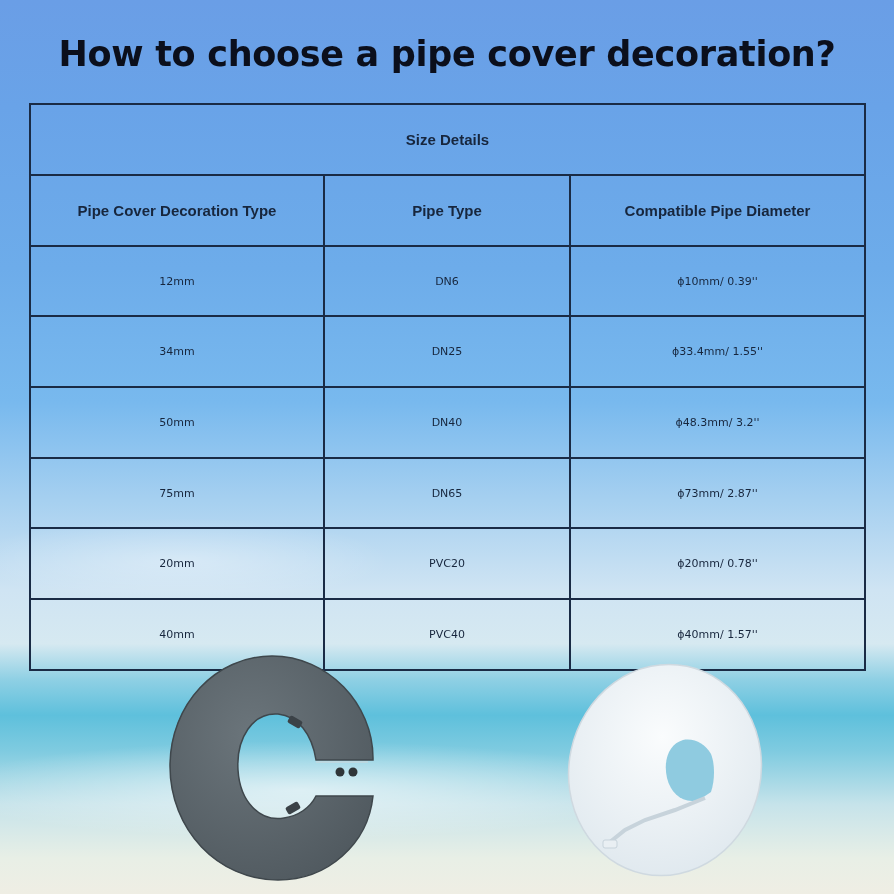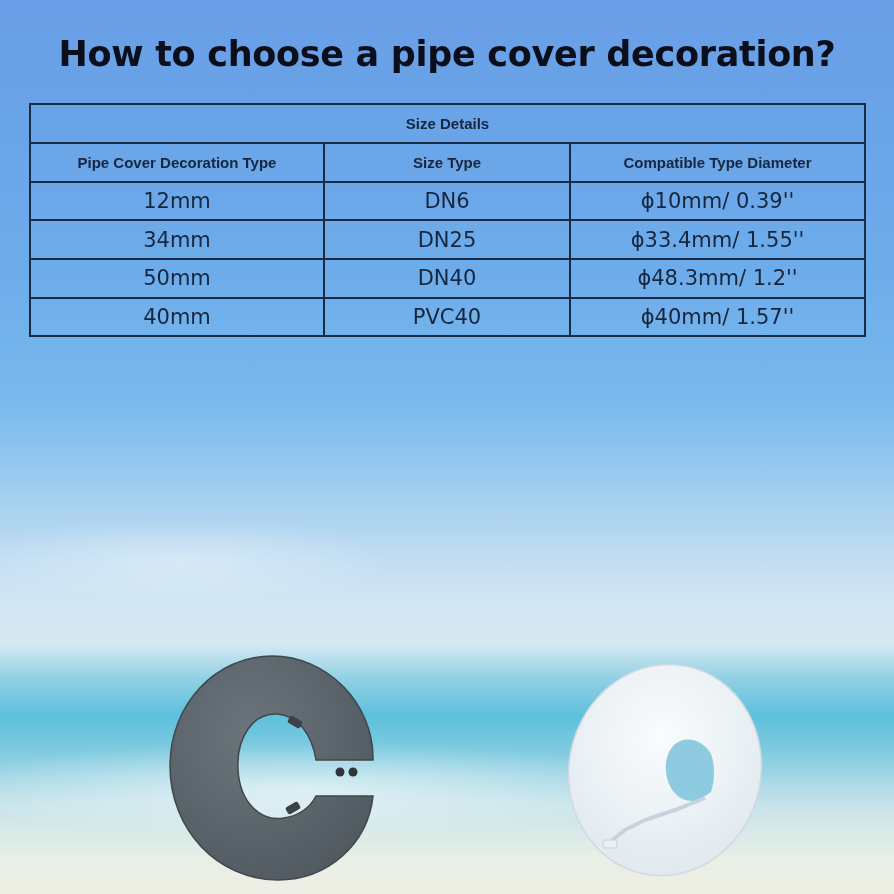--- a/index.html
+++ b/index.html
@@ -19,26 +19,26 @@
     position: absolute; left: 0; top: 34px; width: 894px; text-align: center;
     font-family: "DejaVu Sans", sans-serif; font-weight: bold;
     font-size: 35px; color: #0b0f1c; letter-spacing: -0.3px;
   }
   .spec-table {
     position: absolute; left: 29px; top: 103px; width: 835px;
     border-collapse: collapse; table-layout: fixed;
   }
   .spec-table td, .spec-table th {
     border: 2px solid #1a2b45; text-align: center; color: #17263d;
-    padding: 0; height: 36.7px; font-size: 15px;
+    padding: 16px; height: 36.7px; font-size: 15px;
   }
   .spec-table th { font-weight: bold; font-size: 15px; }
   .spec-table .caption-row th { height: 37px; }
   .col1 { width: 294px; } .col2 { width: 246px; } .col3 { width: 295px; }
-  .spec-table td { font-family: "DejaVu Sans", sans-serif; font-size: 21px; }
+  .spec-table td { font-family: "DejaVu Sans", sans-serif; font-size: 11px; }
   .product { position: absolute; }
   .grey-cover { left: 168px; top: 654px; width: 210px; height: 228px; }
   .white-cover { left: 565px; top: 660px; width: 200px; height: 222px; }
 </style>
 </head>
 <body>
 
 <div class="title">How to choose a pipe cover decoration?</div>
 
 <table class="spec-table">
@@ -46,37 +46,47 @@
       <col class="col1">
       <col class="col2">
       <col class="col3">
     </colgroup>
   <tbody>
       <tr class="caption-row">
     <th colspan="3">Size Details</th>
   </tr>
   <tr>
     <th>Pipe Cover Decoration Type</th>
-    <th>Size Type</th>
-    <th>Compatible Type Diameter</th>
+    <th>Pipe Type</th>
+    <th>Compatible Pipe Diameter</th>
   </tr>
   <tr>
         <td>12mm</td>
         <td>DN6</td>
         <td>ϕ10mm/ 0.39''</td>
       </tr>
   <tr>
         <td>34mm</td>
         <td>DN25</td>
         <td>ϕ33.4mm/ 1.55''</td>
       </tr>
   <tr>
         <td>50mm</td>
         <td>DN40</td>
-        <td>ϕ48.3mm/ 1.2''</td>
+        <td>ϕ48.3mm/ 3.2''</td>
+      </tr>
+  <tr>
+        <td>75mm</td>
+        <td>DN65</td>
+        <td>ϕ73mm/ 2.87''</td>
+      </tr>
+  <tr>
+        <td>20mm</td>
+        <td>PVC20</td>
+        <td>ϕ20mm/ 0.78''</td>
       </tr>
   <tr>
         <td>40mm</td>
         <td>PVC40</td>
         <td>ϕ40mm/ 1.57''</td>
       </tr>
 </tbody>
   </table>
 
 <svg class="product grey-cover" viewBox="0 0 210 228" xmlns="http://www.w3.org/2000/svg">

